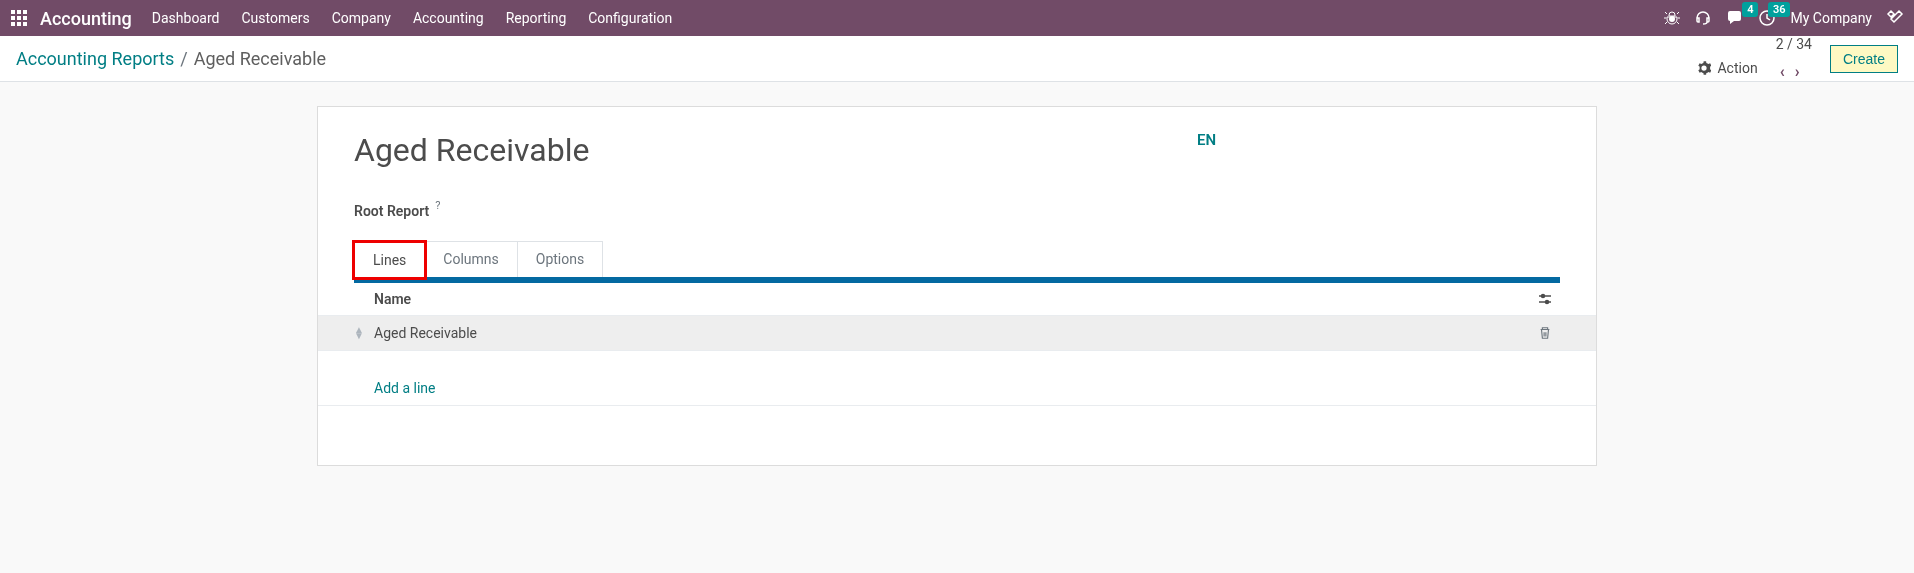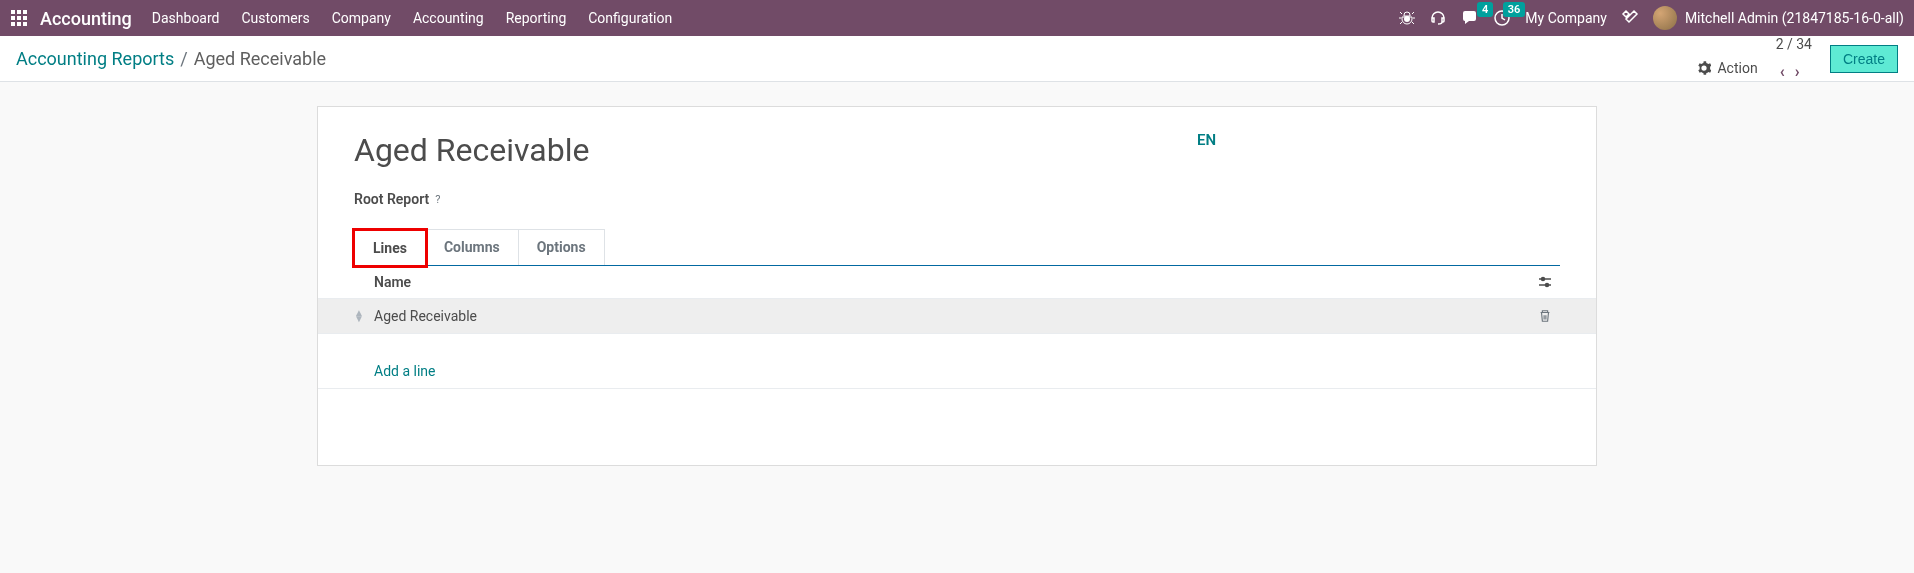--- a/index.html
+++ b/index.html
@@ -20,32 +20,32 @@
   .controlbar { background: #fff; border-bottom: 1px solid #dee2e6; padding: 0 16px; display: flex; align-items: center; justify-content: space-between; }
   .breadcrumb { font-size: 18px; display:flex; align-items:center; gap:6px; }
   .breadcrumb .link { color: #017e84; cursor: pointer; }
   .breadcrumb .sep { color: #6c757d; }
   .breadcrumb .current { color: #5f5f5f; }
   .controlbar .right { display:flex; align-items:center; gap: 18px; }
   .action-btn { display:flex; align-items:center; gap:6px; cursor:pointer; color:#4c4c4c; font-size:14px;margin-top:18px; }
   .pager { display:flex; align-items:flex-start; gap:10px; font-size:14px; color:#4c4c4c;flex-direction:column; }
   .pager .arrows { display:flex; gap:2px; }
   .pager .arrow { cursor:pointer; color:#714b67; padding:0 4px; font-size:16px; font-weight:bold; }
-  .create-btn { border: 1px solid #017e84; color: #017e84; background:#5eead4; padding: 5px 12px; cursor:pointer; font-size:14px; }
+  .create-btn { border: 1px solid #017e84; color: #017e84; background:#fef9c3; padding: 5px 12px; cursor:pointer; font-size:14px; }
 
   .sheet-wrap { padding: 24px 0; display:flex; justify-content:center; }
   .sheet { background:#fff; border:1px solid #dcdcdc; width: 1280px; min-height: 360px; position:relative; }
   .sheet-inner { padding: 24px 36px 0 36px; }
   .lang-pill { position:absolute; top:24px; right: 380px; color:#017e84; font-weight:600; cursor:pointer; font-size:15px; }
   .record-title { font-size: 32px; font-weight: 400; color:#4c4c4c; margin-bottom: 22px; }
   .field-row { display:flex; align-items:center; gap:6px; margin-bottom: 22px; font-size:14px; }
-  .field-label { color:#4c4c4c; font-weight:600; }
+  .field-label { color:#4c4c4c; font-weight:600;margin-top:12px; }
   .help-q { color:#6c757d; font-size:11px; vertical-align:super; cursor:pointer; }
 
-  .tabs { display:flex; border-bottom:1px solid #0369a1; margin: 0 36px; font-weight: bold; }
+  .tabs { display:flex; border-bottom:6px solid #0369a1; margin: 0 36px; }
   .tab { padding: 9px 18px; border:1px solid #dee2e6; border-bottom:none; background:#fff; color:#6c757d; cursor:pointer; font-size:14px; margin-right:-1px; }
   .tab.active { color:#4c4c4c; border-bottom:1px solid #fff; position:relative; top:1px; }
   .tab.highlight { outline: 3px solid #e00; outline-offset: -1px; }
 
   .list { width:100%; }
   .list-header { display:flex; align-items:center; padding: 8px 36px 8px 36px; font-size:14px; font-weight:600; color:#4c4c4c; border-bottom:1px solid #e9ecef; }
   .list-header .col-name { flex:1; }
   .list-header .col-actions { width:30px; display:flex; justify-content:center; cursor:pointer; }
   .list-row { display:flex; align-items:center; padding: 9px 36px; font-size:14px; border-bottom:1px solid #e9ecef; }
   .list-row.data { background:#eeeeee; }
@@ -107,24 +107,20 @@
           <circle cx="9" cy="9" r="7"></circle>
           <path d="M9 5v4l3 2"></path>
         </svg>
       <span class="badge">36</span>
     </div>
     <div class="company">My Company</div>
     <div class="badge-icon">
       <svg width="18" height="18" viewBox="0 0 18 18" fill="none" stroke="#fff" stroke-width="1.5">
           <path d="M13 2l3 3-8 8-3-3 8-8zM5 2L2 5l3 3 3-3-3-3z"></path>
         </svg>
-    </div>
-    <div class="user">
-      <span class="avatar"></span>
-      <span>Mitchell Admin (21847185-16-0-all)</span>
     </div>
   </div>
 </div>
 
 <div class="controlbar">
   <div class="breadcrumb">
     <span class="link">Accounting Reports</span>
     <span class="sep">/</span>
     <span class="current">Aged Receivable</span>
   </div>

